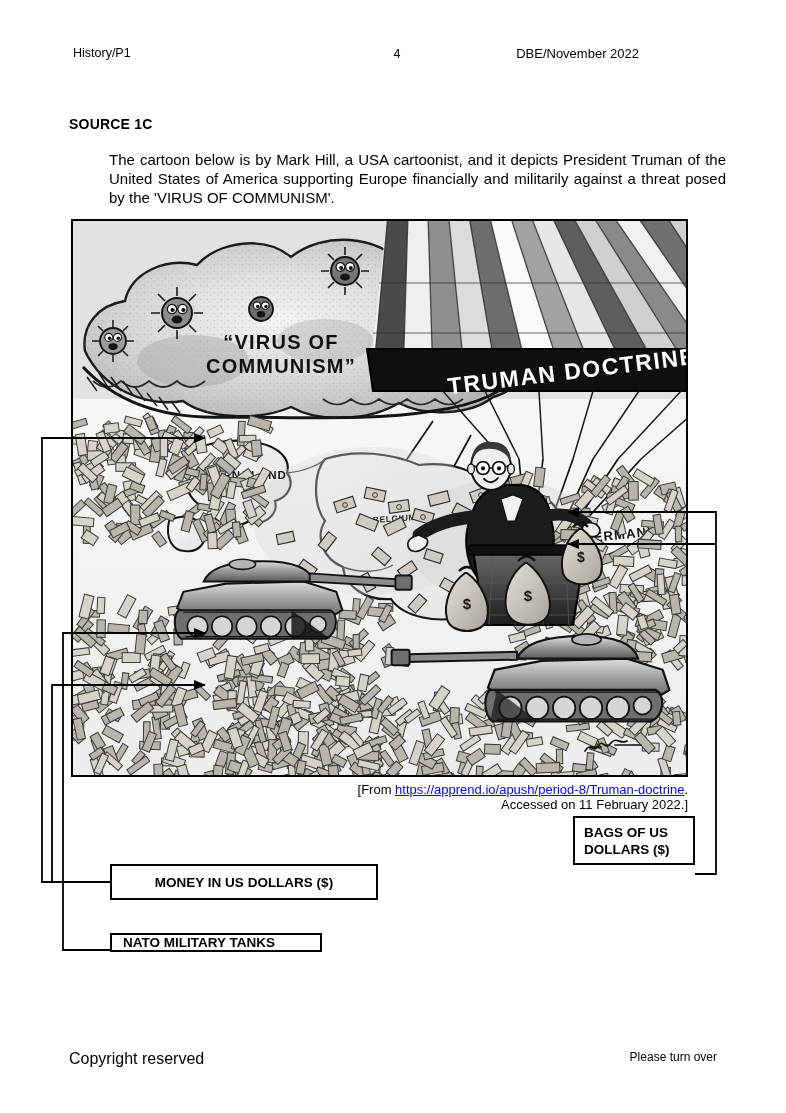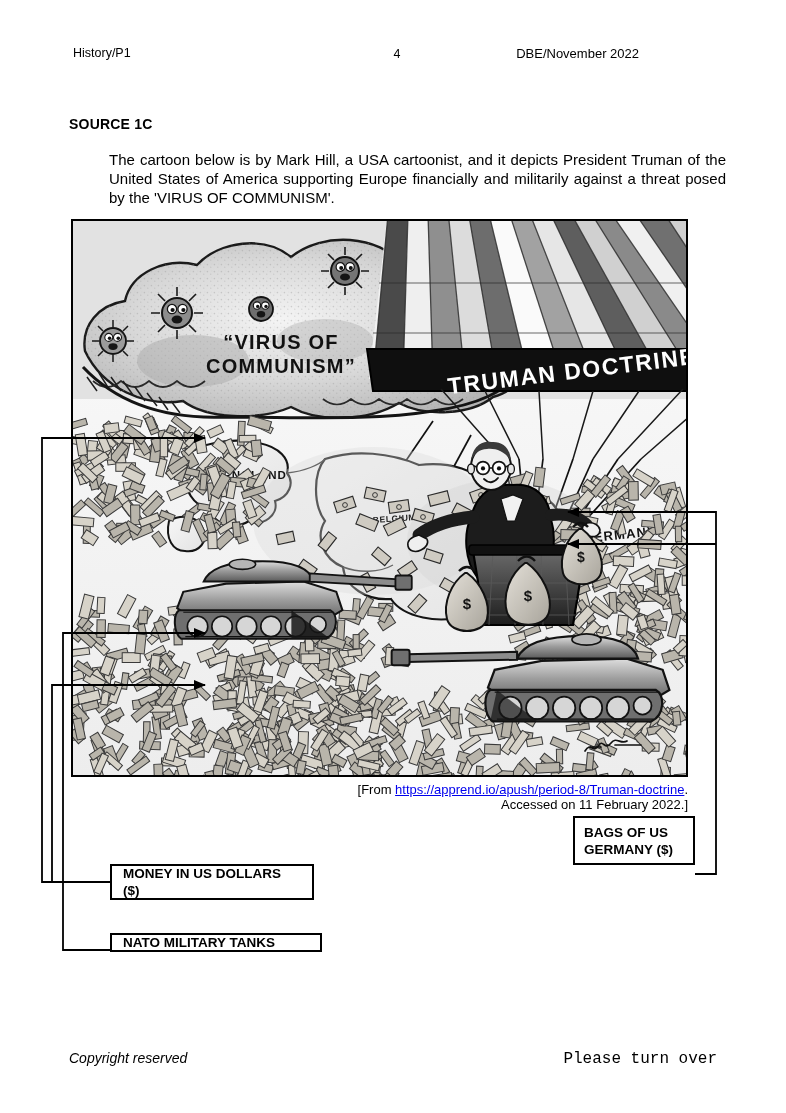--- a/index.html
+++ b/index.html
@@ -46,32 +46,32 @@
   .citation .lnk { text-decoration:underline; }
 
   
   .callout {
     position:absolute; box-sizing:border-box;
     border:2px solid #000; background:#fff;
     font-weight:bold; font-size:13.5px; line-height:17px;
     display:flex; align-items:center;
     padding:0 11px; z-index:8;
   }
-  #callout-money { left:110px; top:864px; width:204px; height:36px;justify-content:center; }
+  #callout-money { left:110px; top:864px; width:268px; height:36px;justify-content:center; }
   #callout-nato  { left:110px; top:933px; width:212px; height:19px; }
   #callout-bags  { left:573px; top:816px; width:122px; height:49px; padding:0 9px; }
   #callout-bags .txt { display:block; }
 
   
   .leaders { position:absolute; left:0; top:0; width:786px; height:1113px; z-index:7; pointer-events:none; }
 
   
   .footer { position:absolute; top:1050px; left:0; width:786px; height:20px; }
-  .ft-left  { position:absolute; left:69px; top:0; font-size:14px;font-style:italic; }
-  .ft-right { position:absolute; right:69px; top:0; font-size:16px;font-family:Liberation Mono, monospace; }
+  .ft-left  { position:absolute; left:69px; top:0; font-size:16px; }
+  .ft-right { position:absolute; right:69px; top:0; font-size:12px; }
 </style>
 </head>
 <body>
 
 <div class="page">
 
   <div class="runhead">
     <div class="rh-left">History/P1</div>
     <div class="rh-center">
       <div>4</div>
@@ -1397,21 +1397,21 @@
 
   <div class="callout" id="callout-money">
     <span>MONEY IN US DOLLARS ($)</span>
   </div>
   <div class="callout" id="callout-nato">
     <span>NATO MILITARY TANKS</span>
   </div>
   <div class="callout" id="callout-bags">
     <div>
       <span class="txt">BAGS OF US</span>
-      <span class="txt">GERMANY ($)</span>
+      <span class="txt">DOLLARS ($)</span>
     </div>
   </div>
 
   <div class="footer">
     <div class="ft-left">Copyright reserved</div>
     <div class="ft-right">Please turn over</div>
   </div>
 
 </div>
 

